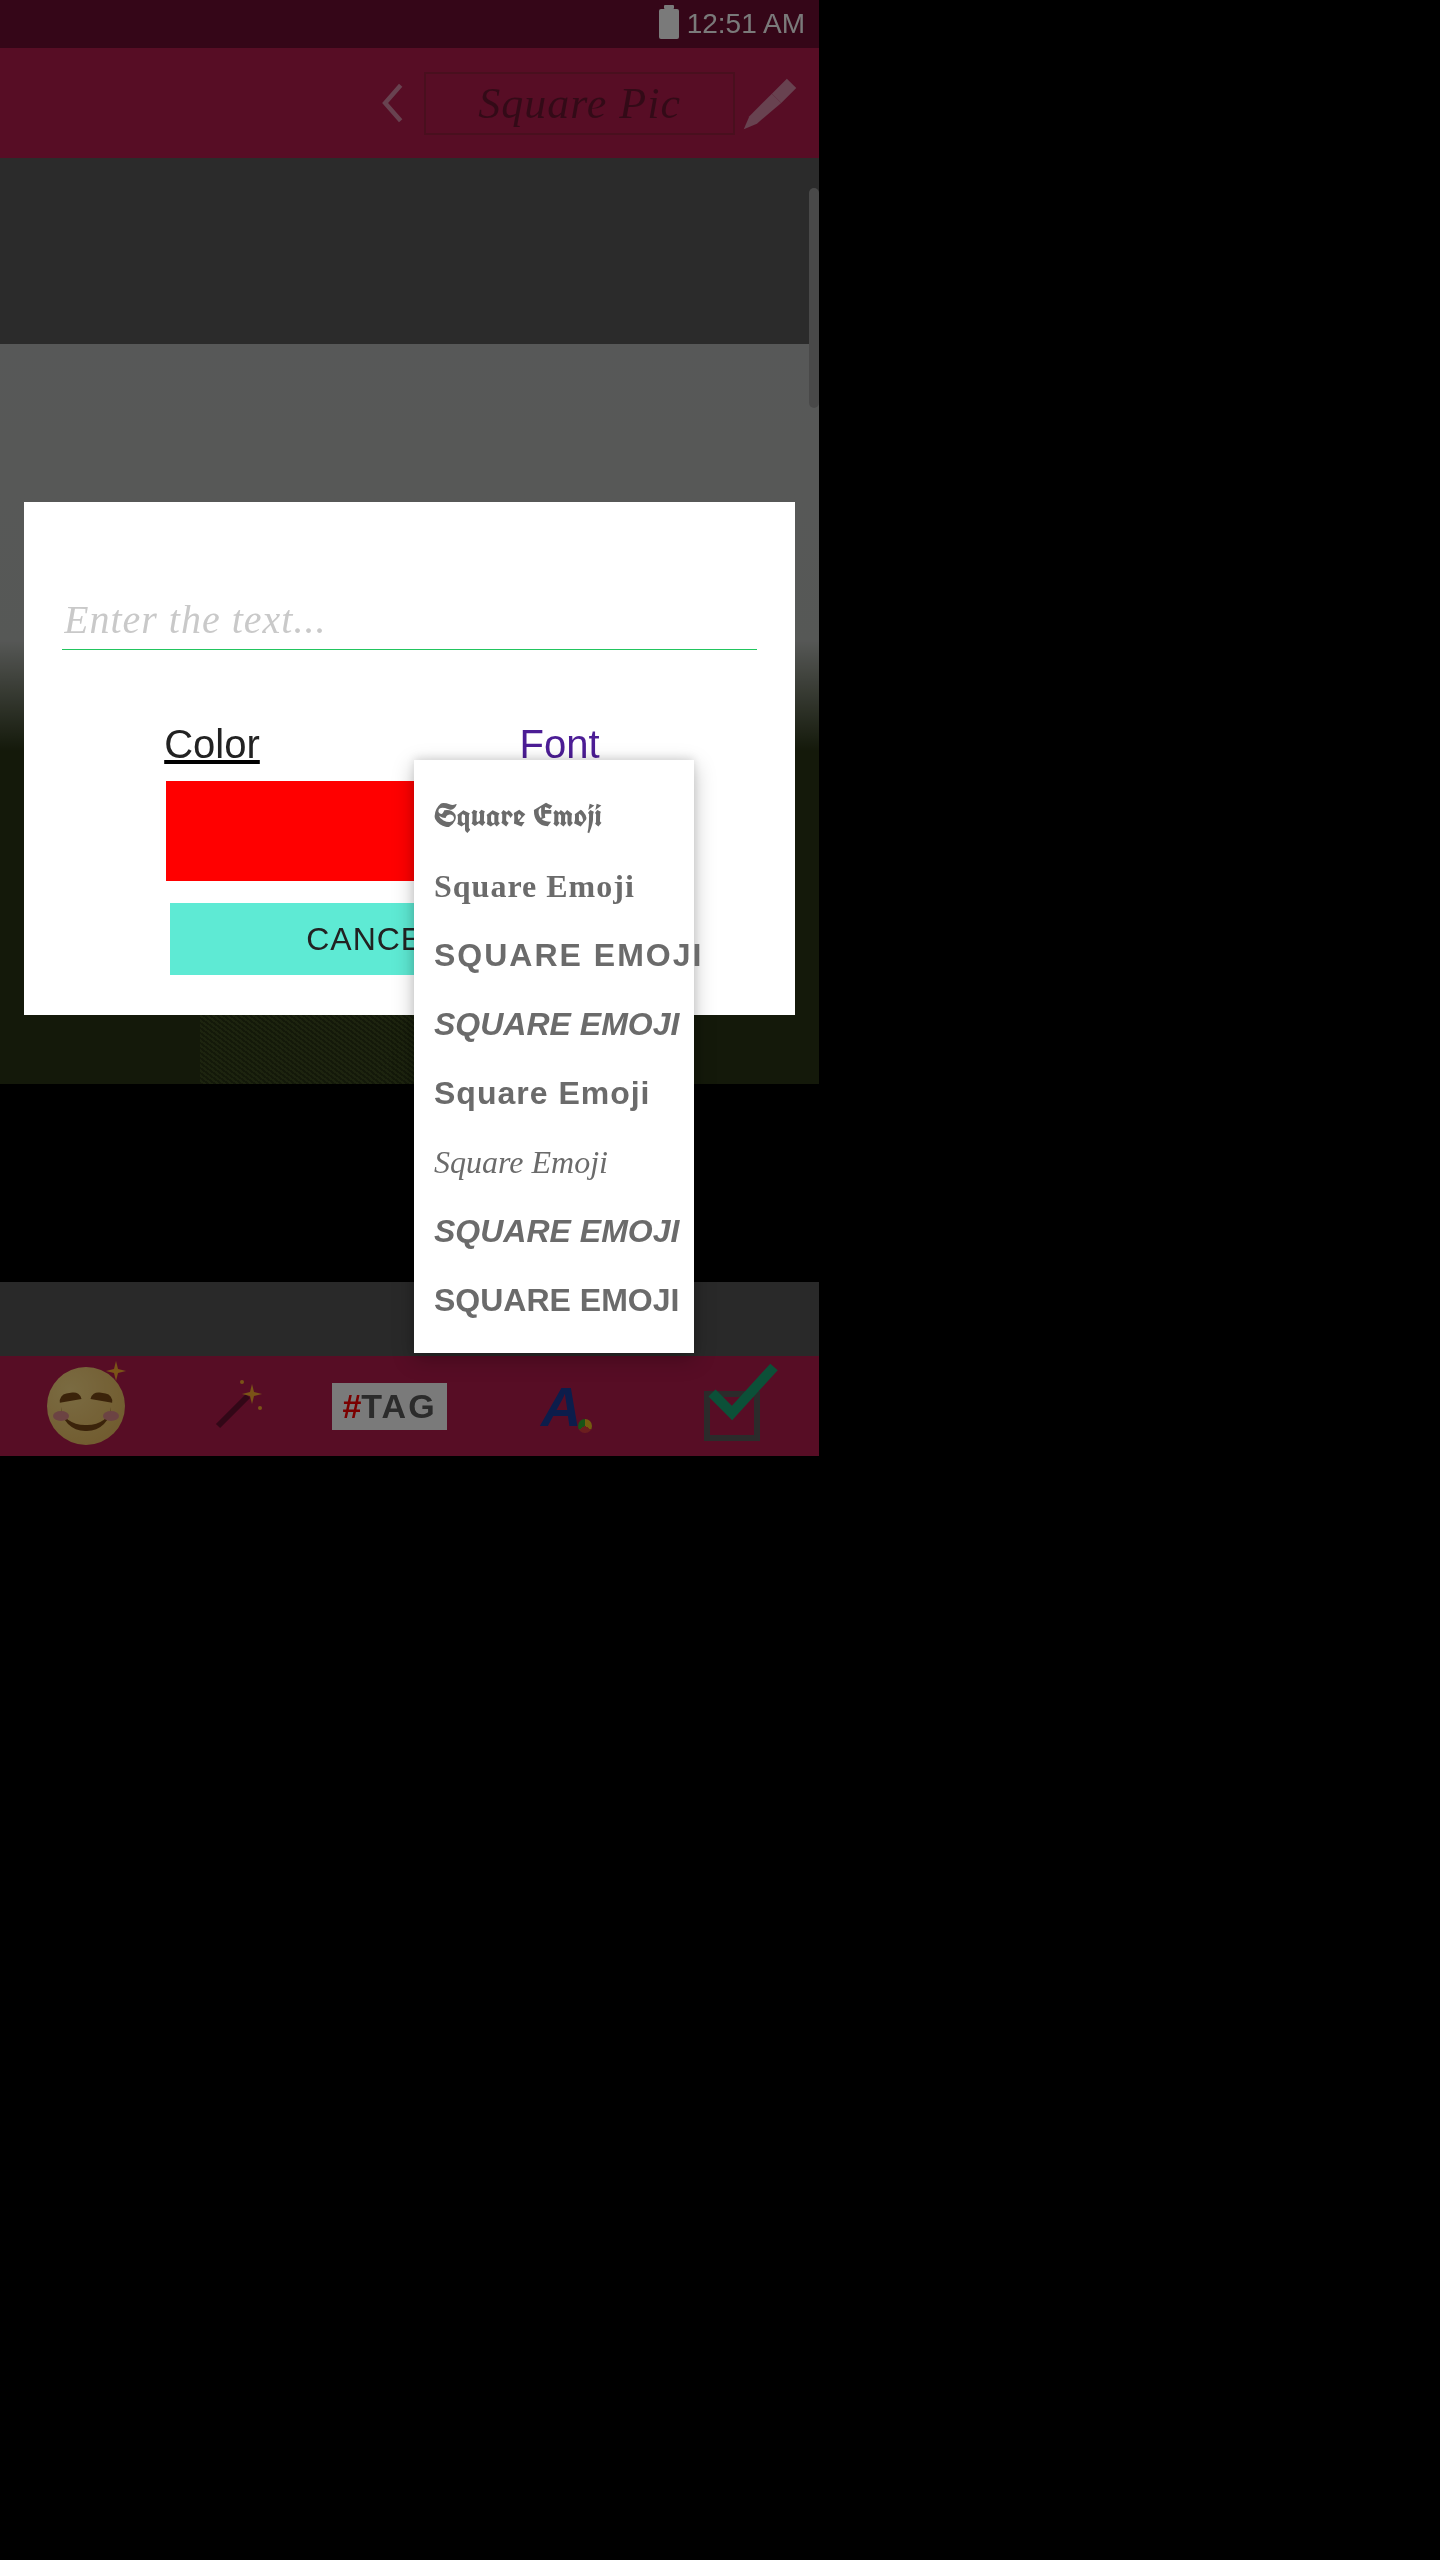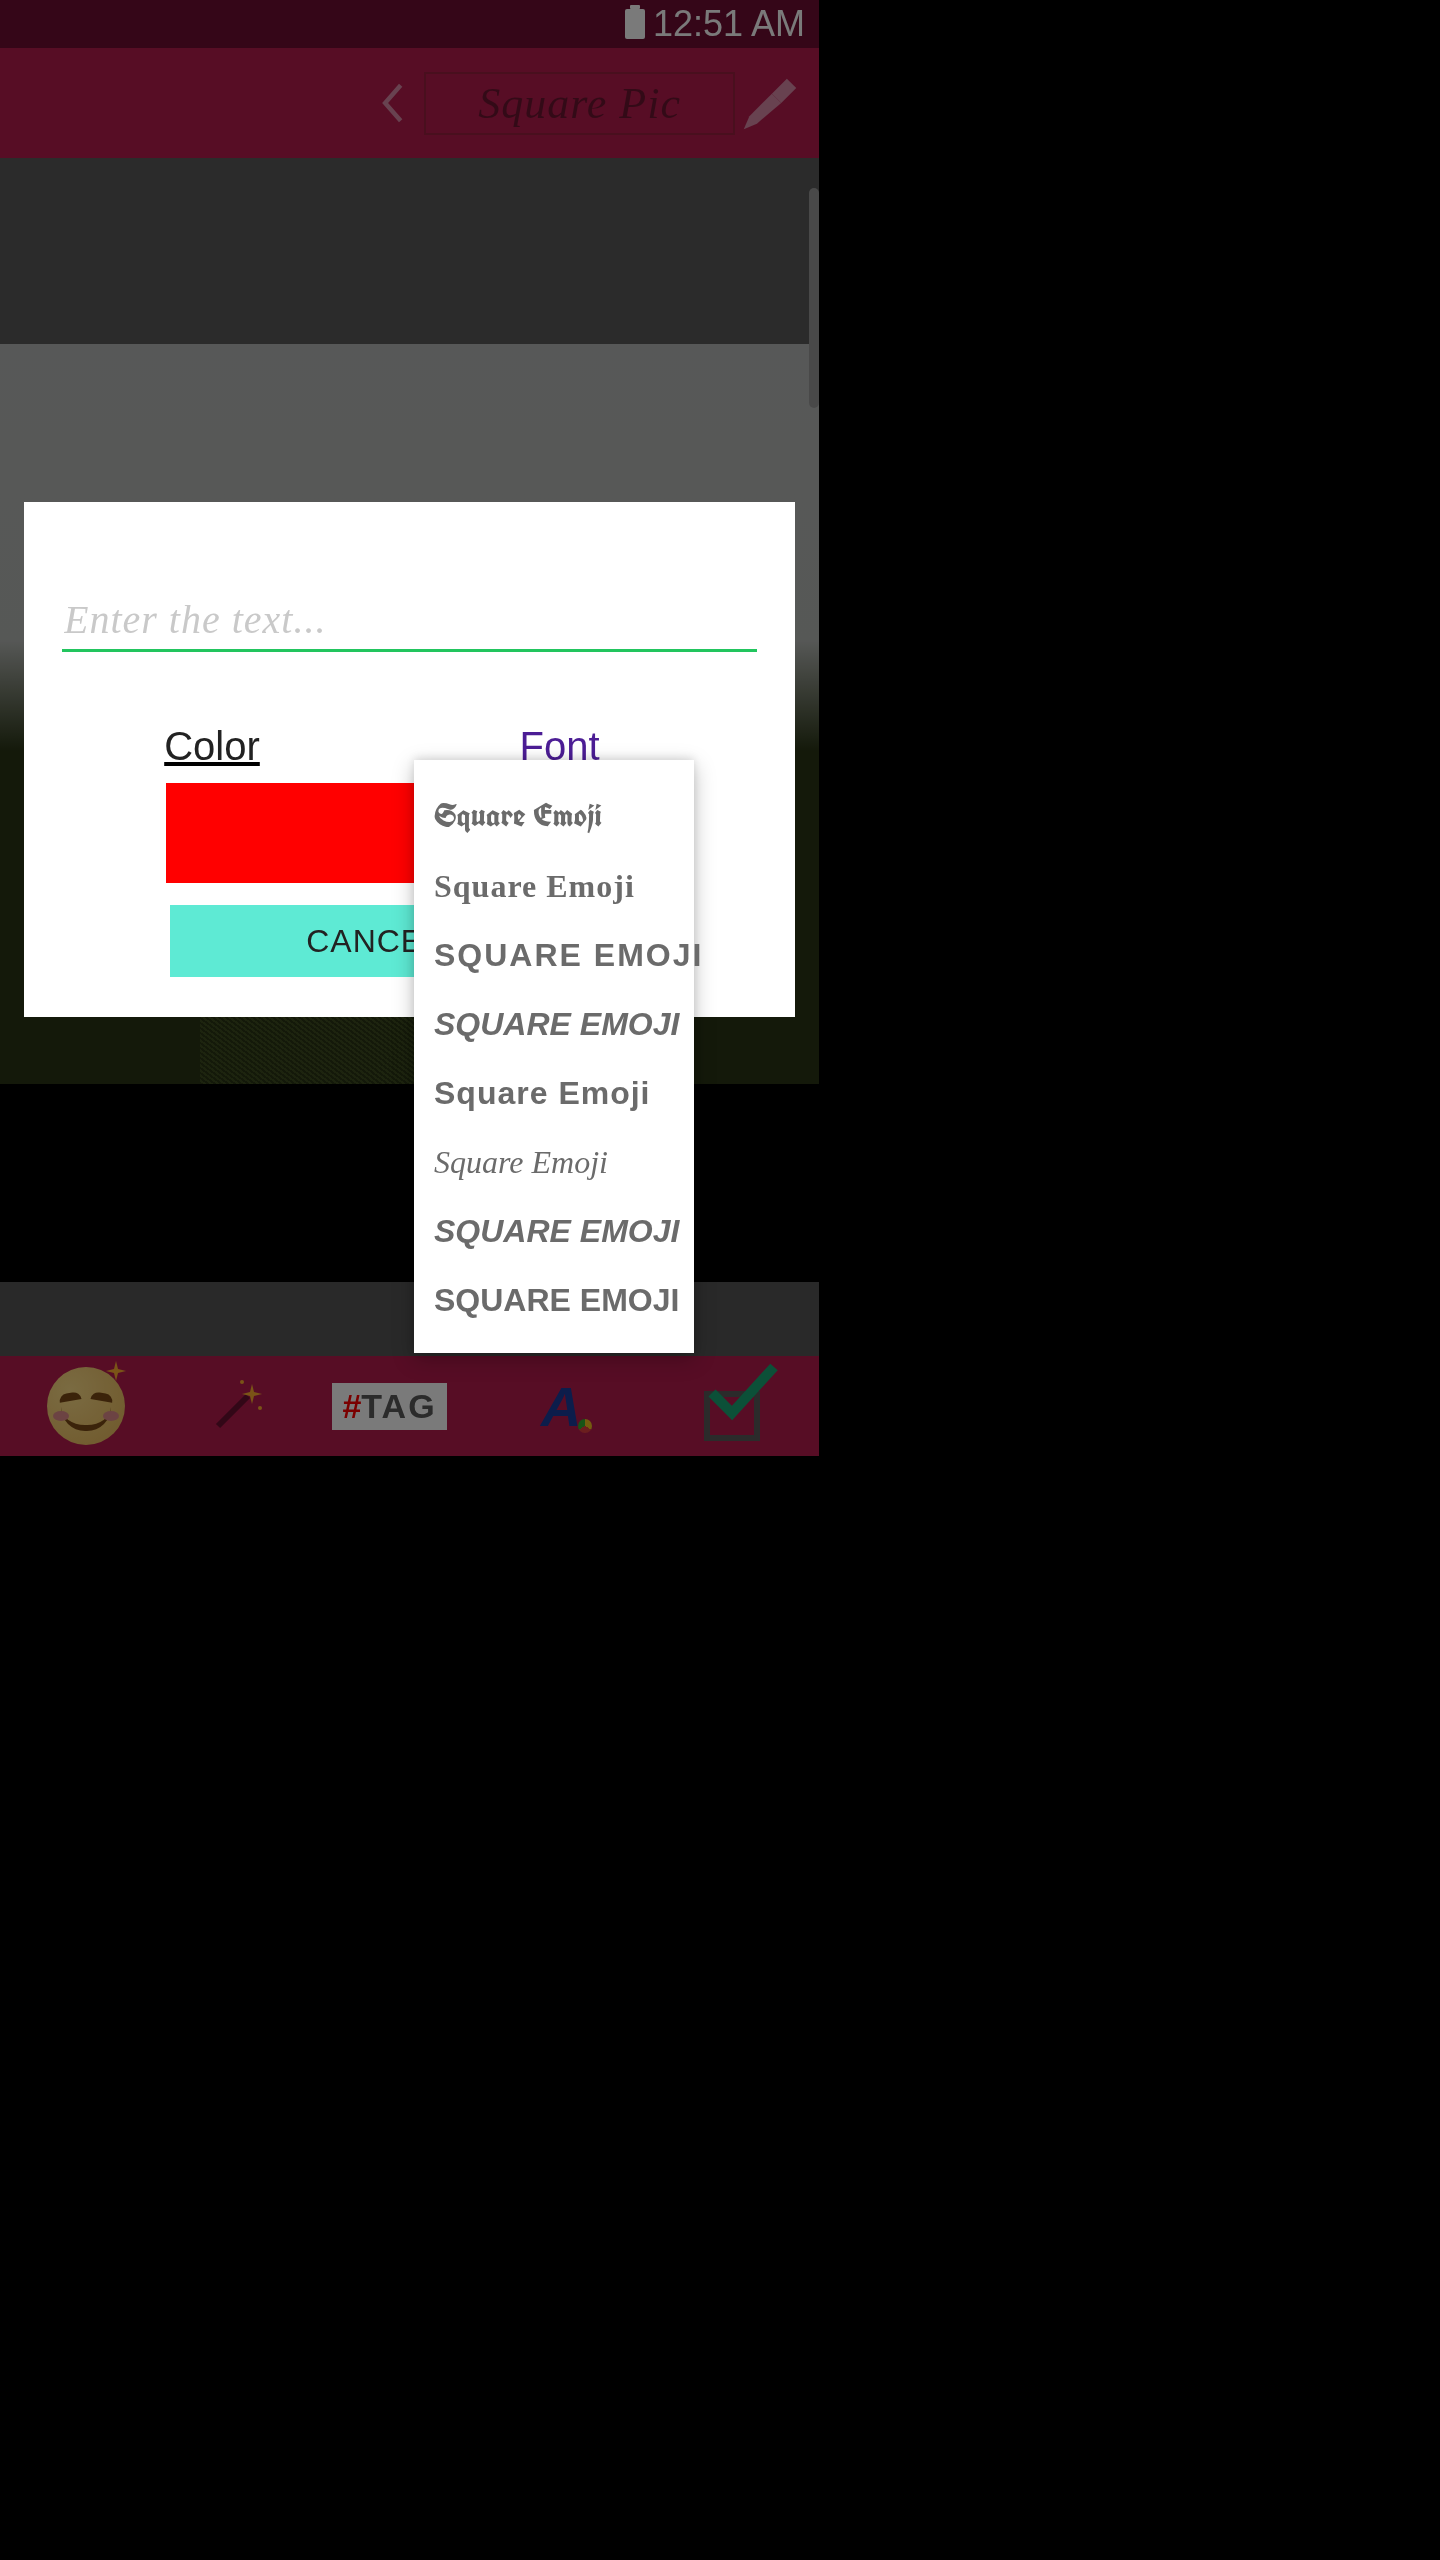--- a/index.html
+++ b/index.html
@@ -4,21 +4,21 @@
 <style>
   * { margin: 0; padding: 0; box-sizing: border-box; }
   html, body { width: 819px; height: 1456px; overflow: hidden; background: #000; font-family: sans-serif; }
 
   
   .statusbar {
     width: 100%; height: 48px;
     background: #6f0d33;
     display: flex; justify-content: flex-end; align-items: center;
     padding: 0 14px;
-    color: #fff; font-size: 36px; font-weight: 400;
+    color: #fff; font-size: 28px; font-weight: 400;
     gap: 8px;
   }
   .battery {
     width: 20px; height: 30px;
     background: #fff; border-radius: 2px;
     position: relative;
   }
   .battery::before {
     content: ""; position: absolute; top:-4px; left: 5px;
     width: 10px; height: 4px; background:#fff; border-radius:1px;
@@ -123,21 +123,21 @@
     background: rgba(0,0,0,0.52);
   }
 
   
   .dialog {
     position:absolute; left:24px; right:24px; top:502px;
     background:#fff; min-height:500px;
     padding: 88px 38px 40px 38px;
   }
   .text-input {
-    width:100%; border:none; border-bottom:3px solid #22c55e;
+    width:100%; border:none; border-bottom:1px solid #22c55e;
     font-size:40px; padding:6px 2px;
     color:#333;
     outline:none;
     font-family: Georgia, serif;
   }
   .text-input::placeholder { color:#c9c9c9; font-style:italic; font-family:"Times New Roman",serif; letter-spacing:1px;}
   .row-labels {
     display:flex; margin-top:72px;text-decoration:underline;
   }
   .col-left { width:300px; text-align:center; font-size:40px; color:#222; }

